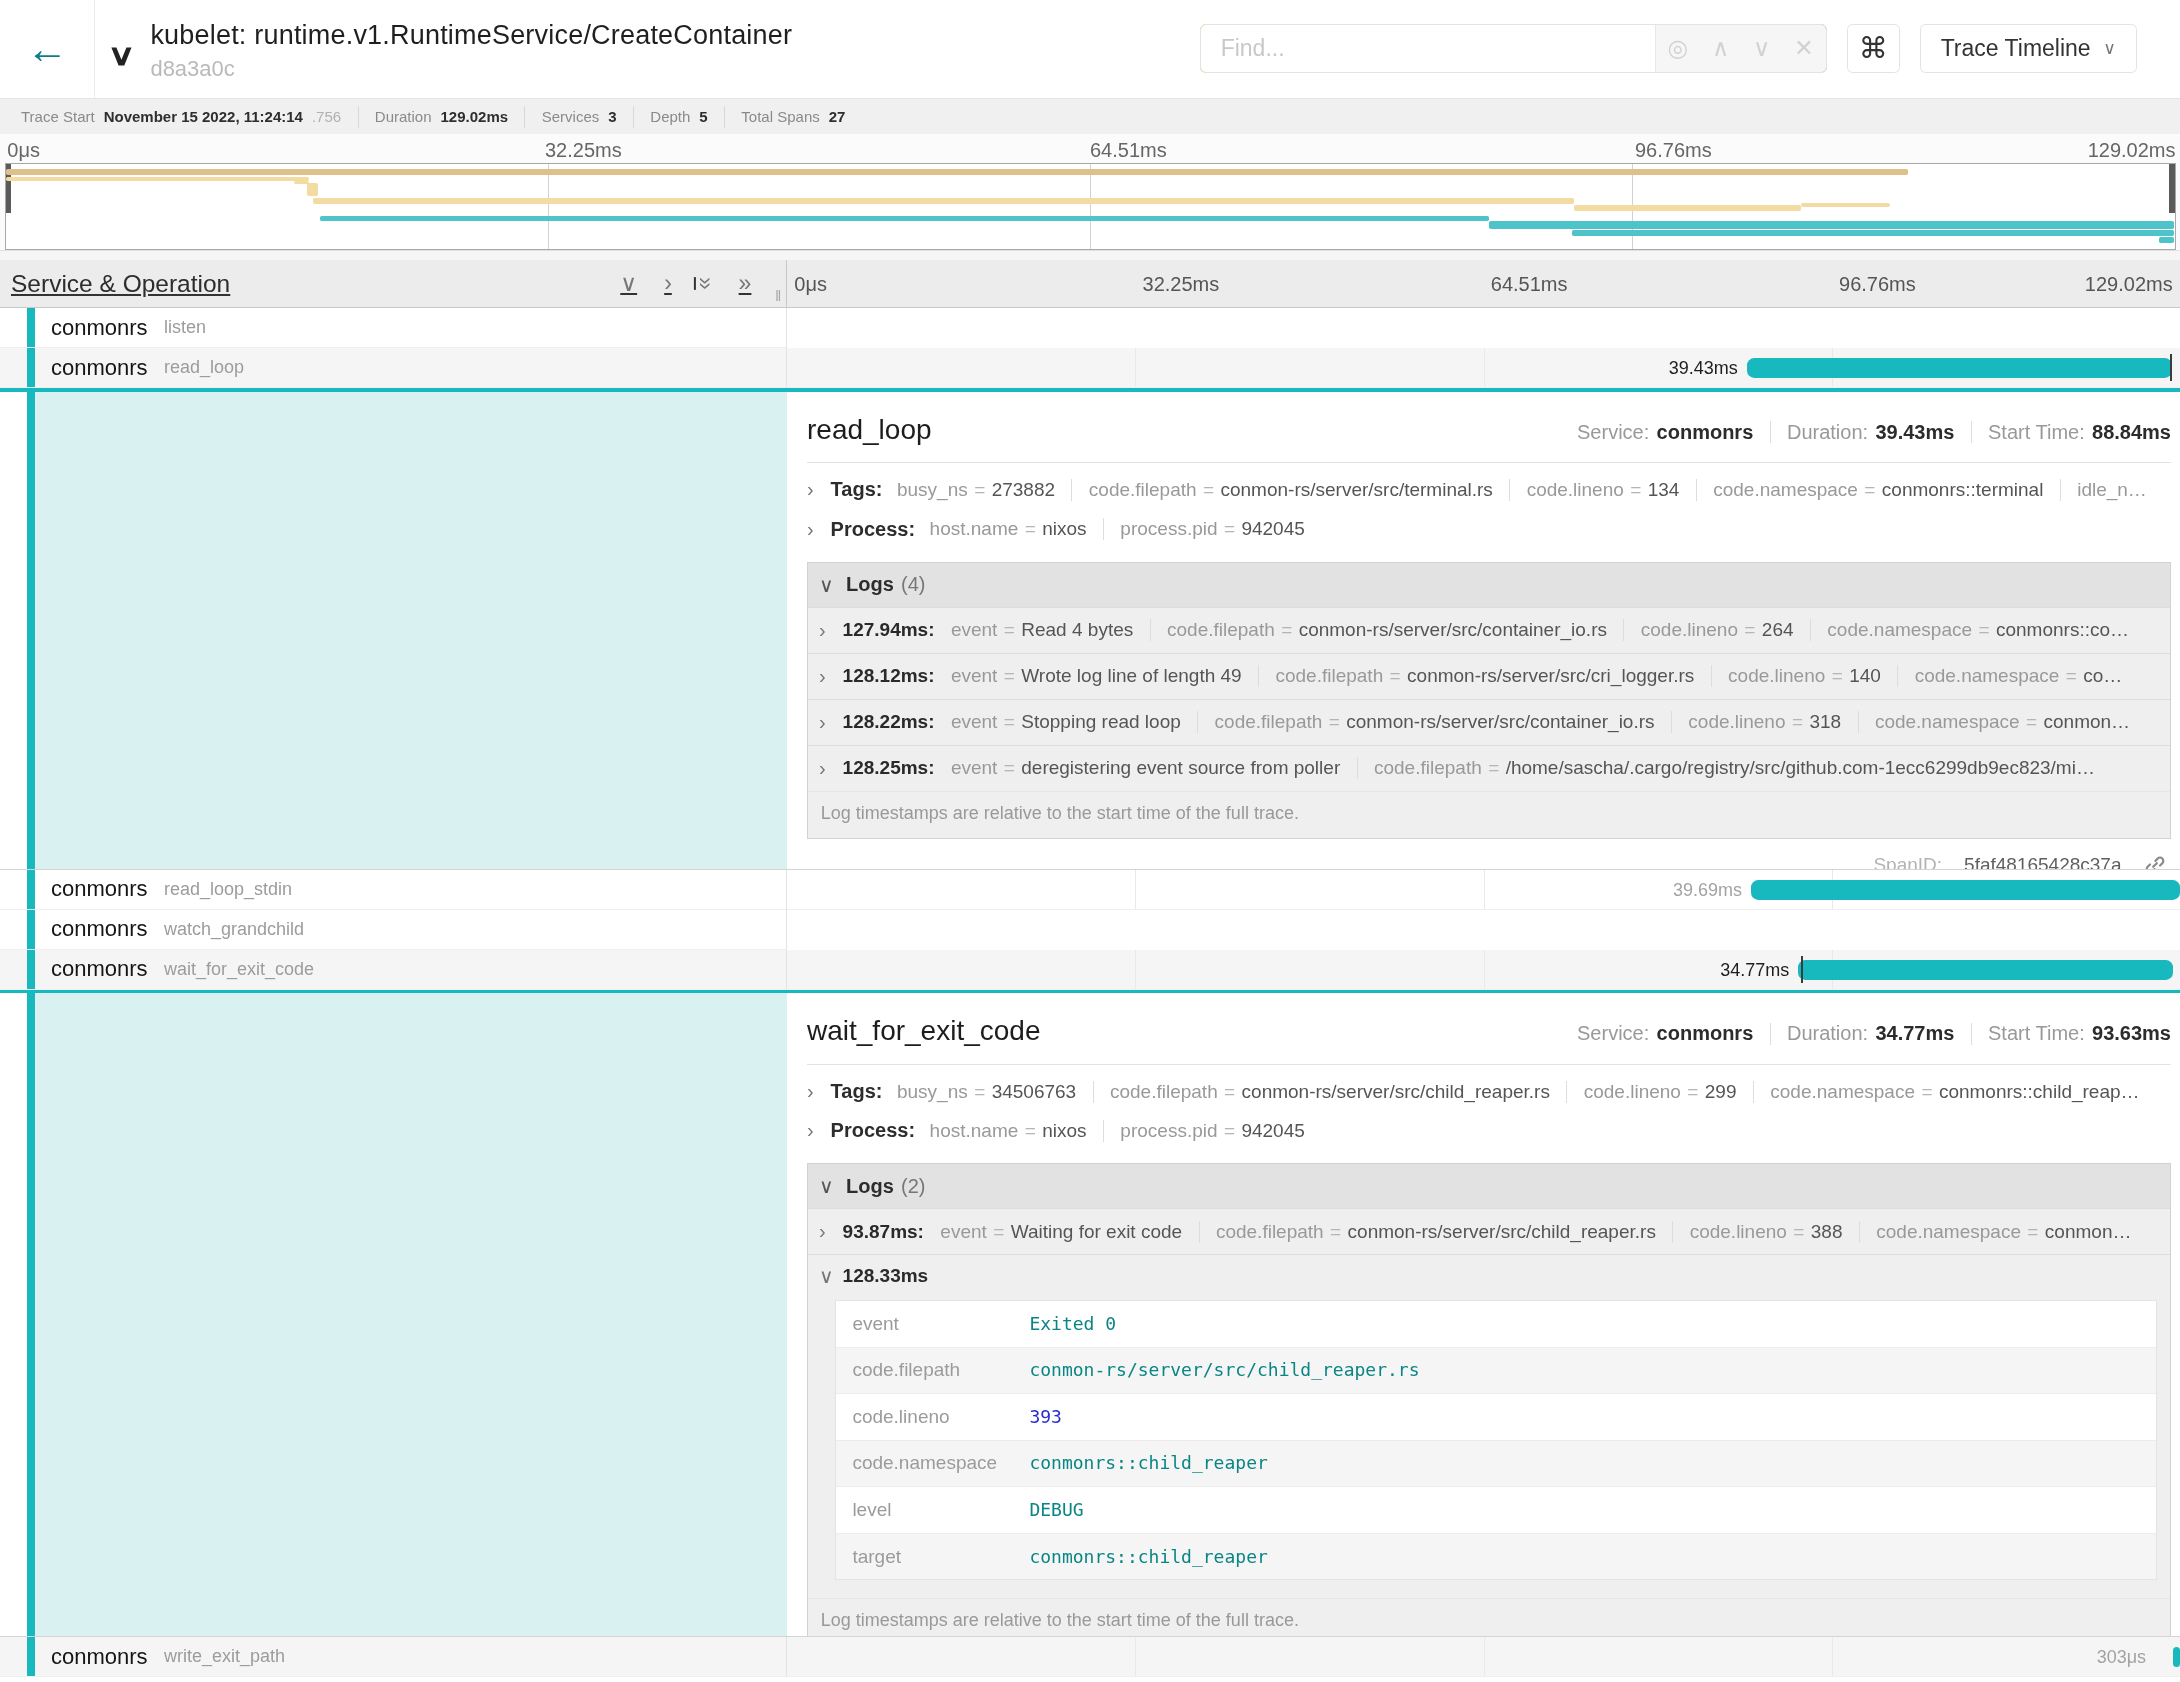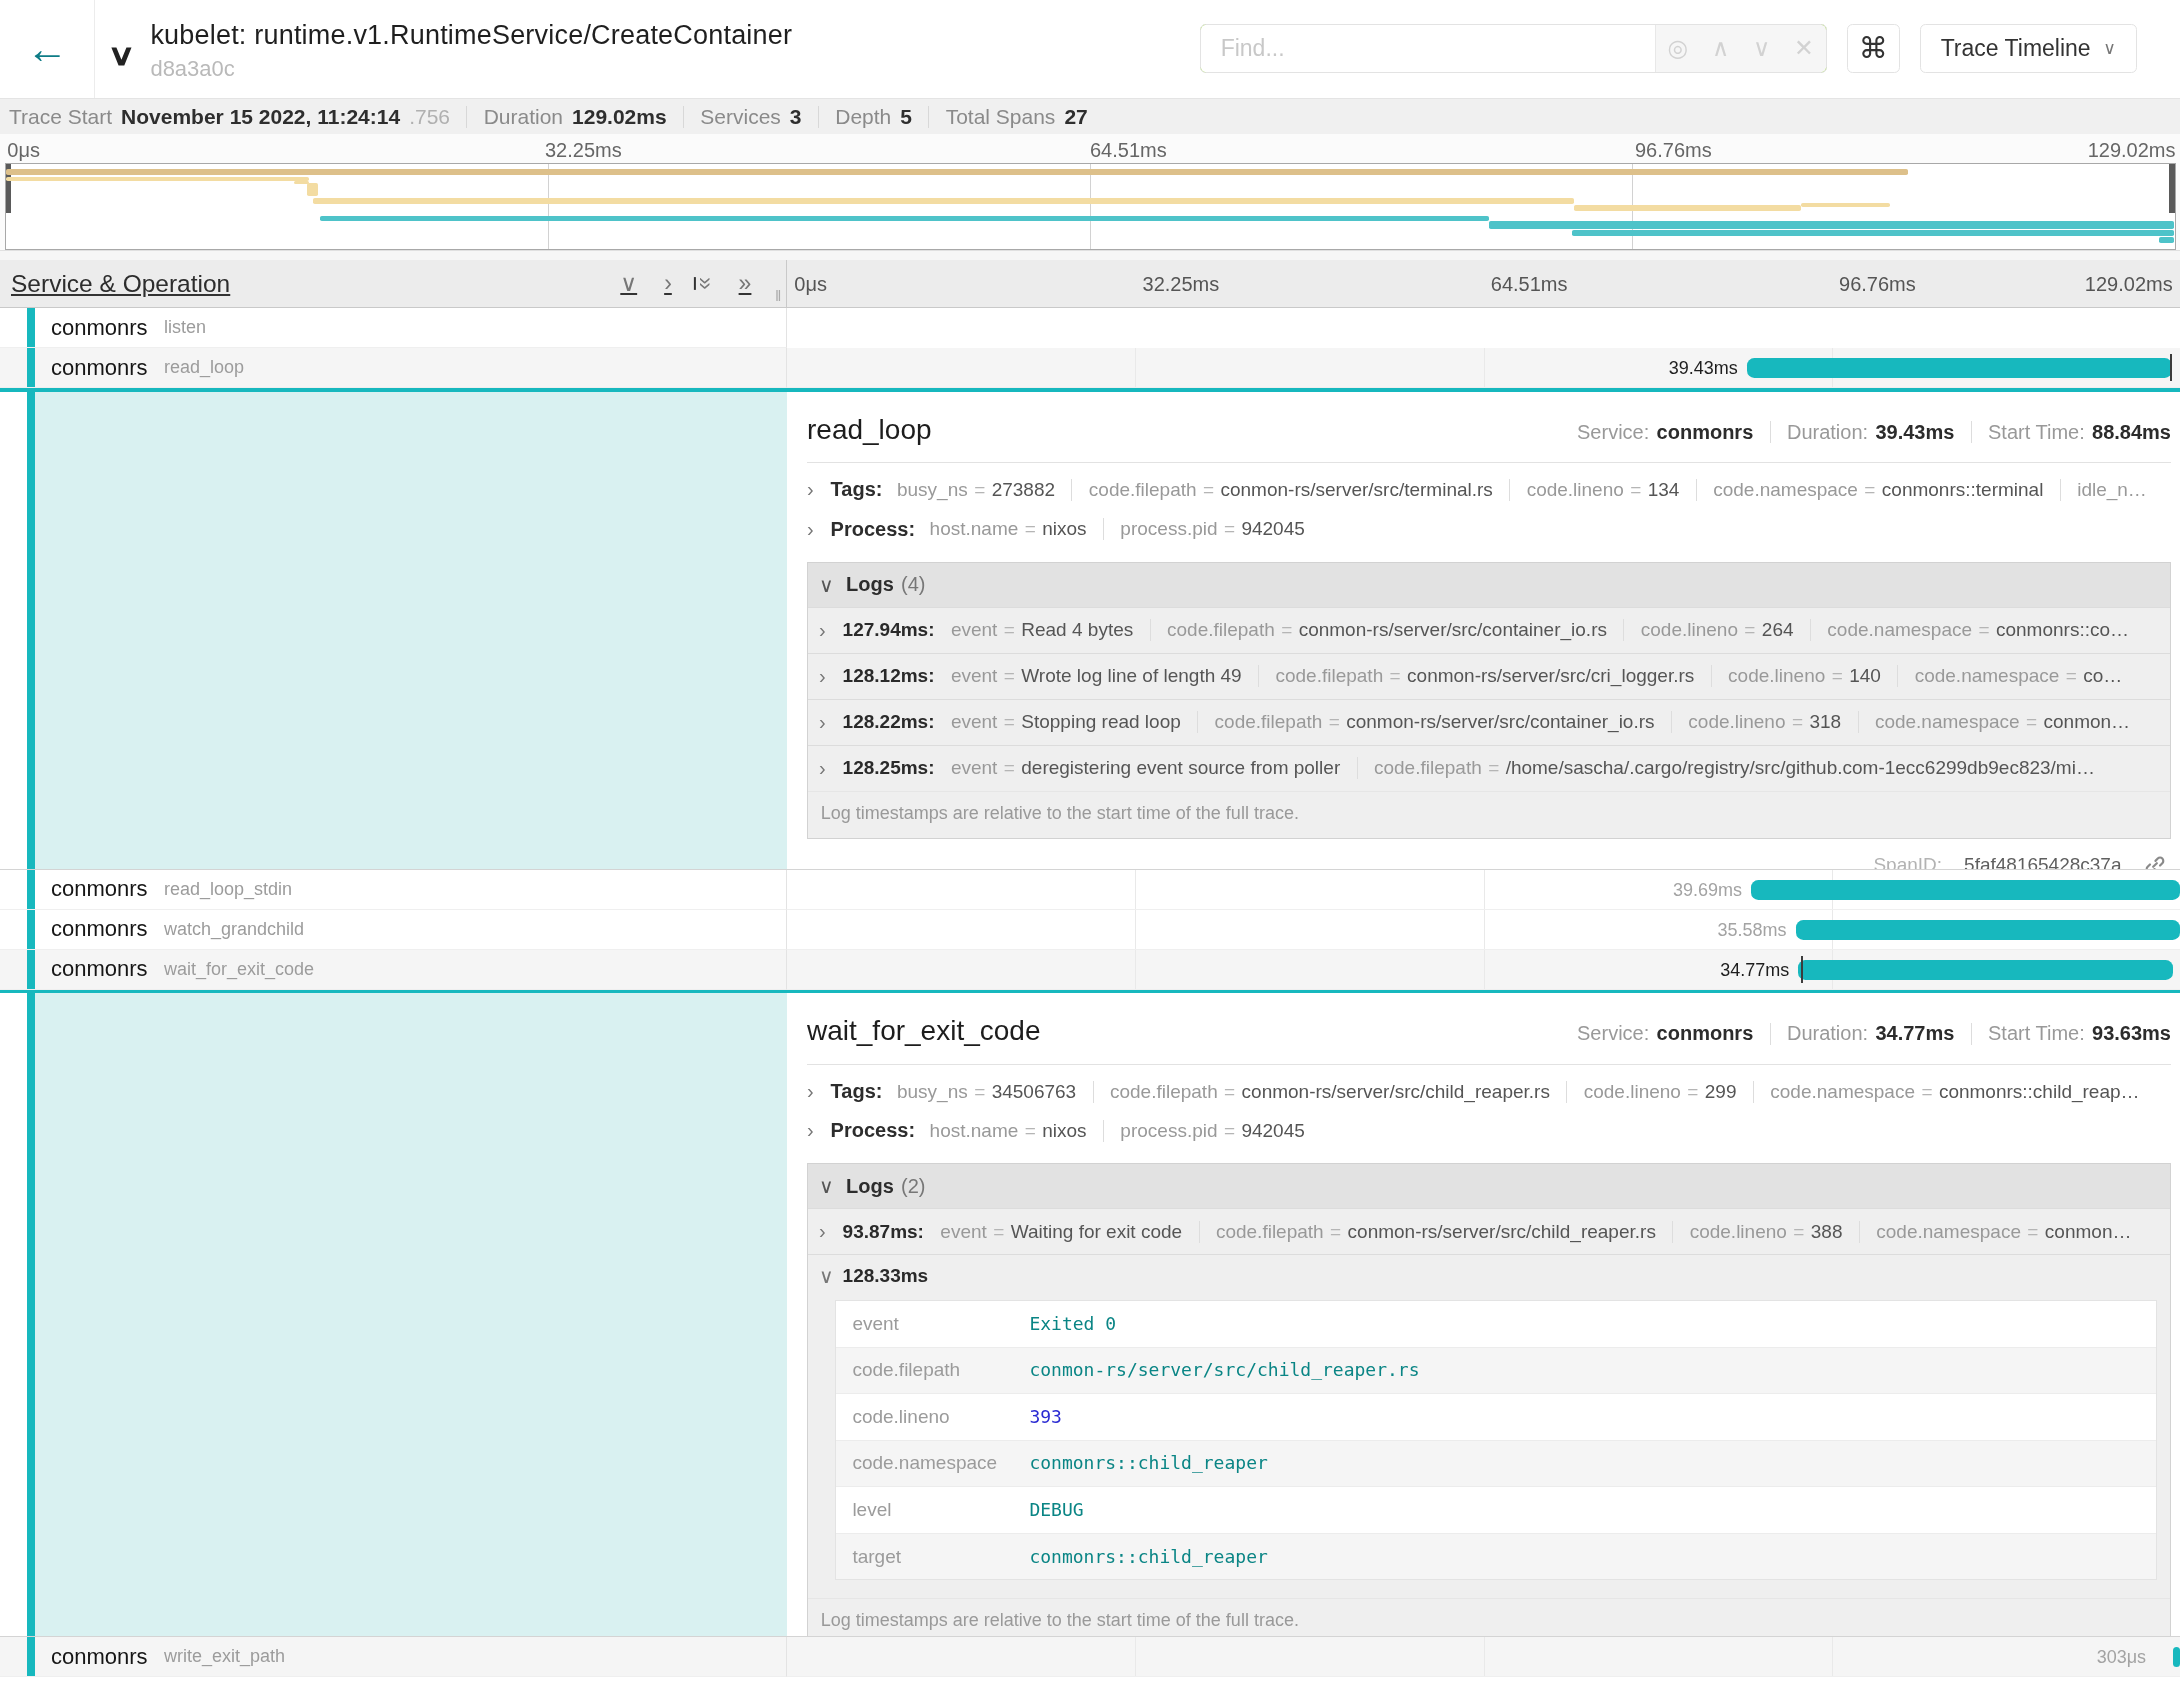--- a/index.html
+++ b/index.html
@@ -21,21 +21,21 @@
   .find-tools { width:171px; background:#f6f6f6; border-left:0.9px solid #e8e8e8; display:flex; align-items:center; justify-content:space-around; color:#d2d2d2; font-size:23.6px; }
   .find-tools span { cursor:pointer; }
   .kbd-btn { width:53px; height:49px; border:0.9px solid #e3e3e3; border-radius:5.5px; font-size:29px; color:#333;
              display:flex; align-items:center; justify-content:center; background:#fff; cursor:pointer; }
   .view-btn { height:49px; border:0.9px solid #e3e3e3; border-radius:5.5px; padding:0 20px; font-size:23px; color:#333;
               display:flex; align-items:center; gap:12.7px; background:#fff; cursor:pointer; }
   .view-btn .dd { font-size:17.3px; color:#777; }
 
   
   .summary { height:36px; background:#f0f0f0; border-top:0.9px solid #e4e4e4; display:flex; align-items:center;
-             padding-left:9px; font-size:21px; color:#8a8a8a; }
+             padding-left:21px; font-size:15px; color:#8a8a8a; }
   .summary .item { display:flex; align-items:baseline; gap:9px; }
   .summary .val { font-weight:700; color:#2e2e2e; }
   .summary .suffix { color:#b0b0b0; }
   .summary .sep { width:0.9px; height:22px; background:#d8d8d8; margin:0 16.4px; }
 
   
   .mm { position:relative; background:#fbfbfb; border-bottom:0.9px solid #e0e0e0; }
   .mm-ticks { height:29px; position:relative; font-size:20px; color:#666; }
   .mm-ticks span { position:absolute; top:4.5px; }
   .mm-canvas { height:87px; margin:0 4.5px; border:0.9px solid #a8a8a8; position:relative; background:#fff; overflow:hidden; }
@@ -455,27 +455,20 @@
       <div class="bar-label gray" style="right: 30.8%; padding-right: 9px;">39.69ms</div>
     </div>
   </div>
 
   <div class="srow">
     <div class="namecol">
       <div class="accent"></div>
       <span class="svc">conmonrs</span>
       <span class="op">watch_grandchild</span>
     </div>
-    <div class="timecol">
-      <div class="gl g25"></div>
-        <div class="gl g50"></div>
-        <div class="gl g75"></div>
-      <div class="bar" style="left: 72.4%; width: 27.6%;"></div>
-      <div class="bar-label gray" style="right: 27.6%; padding-right: 9px;">35.58ms</div>
-    </div>
   </div>
 
   <div class="srow selected">
     <div class="namecol">
       <div class="accent"></div>
       <span class="svc">conmonrs</span>
       <span class="op">wait_for_exit_code</span>
     </div>
     <div class="timecol">
       <div class="gl g25"></div>

